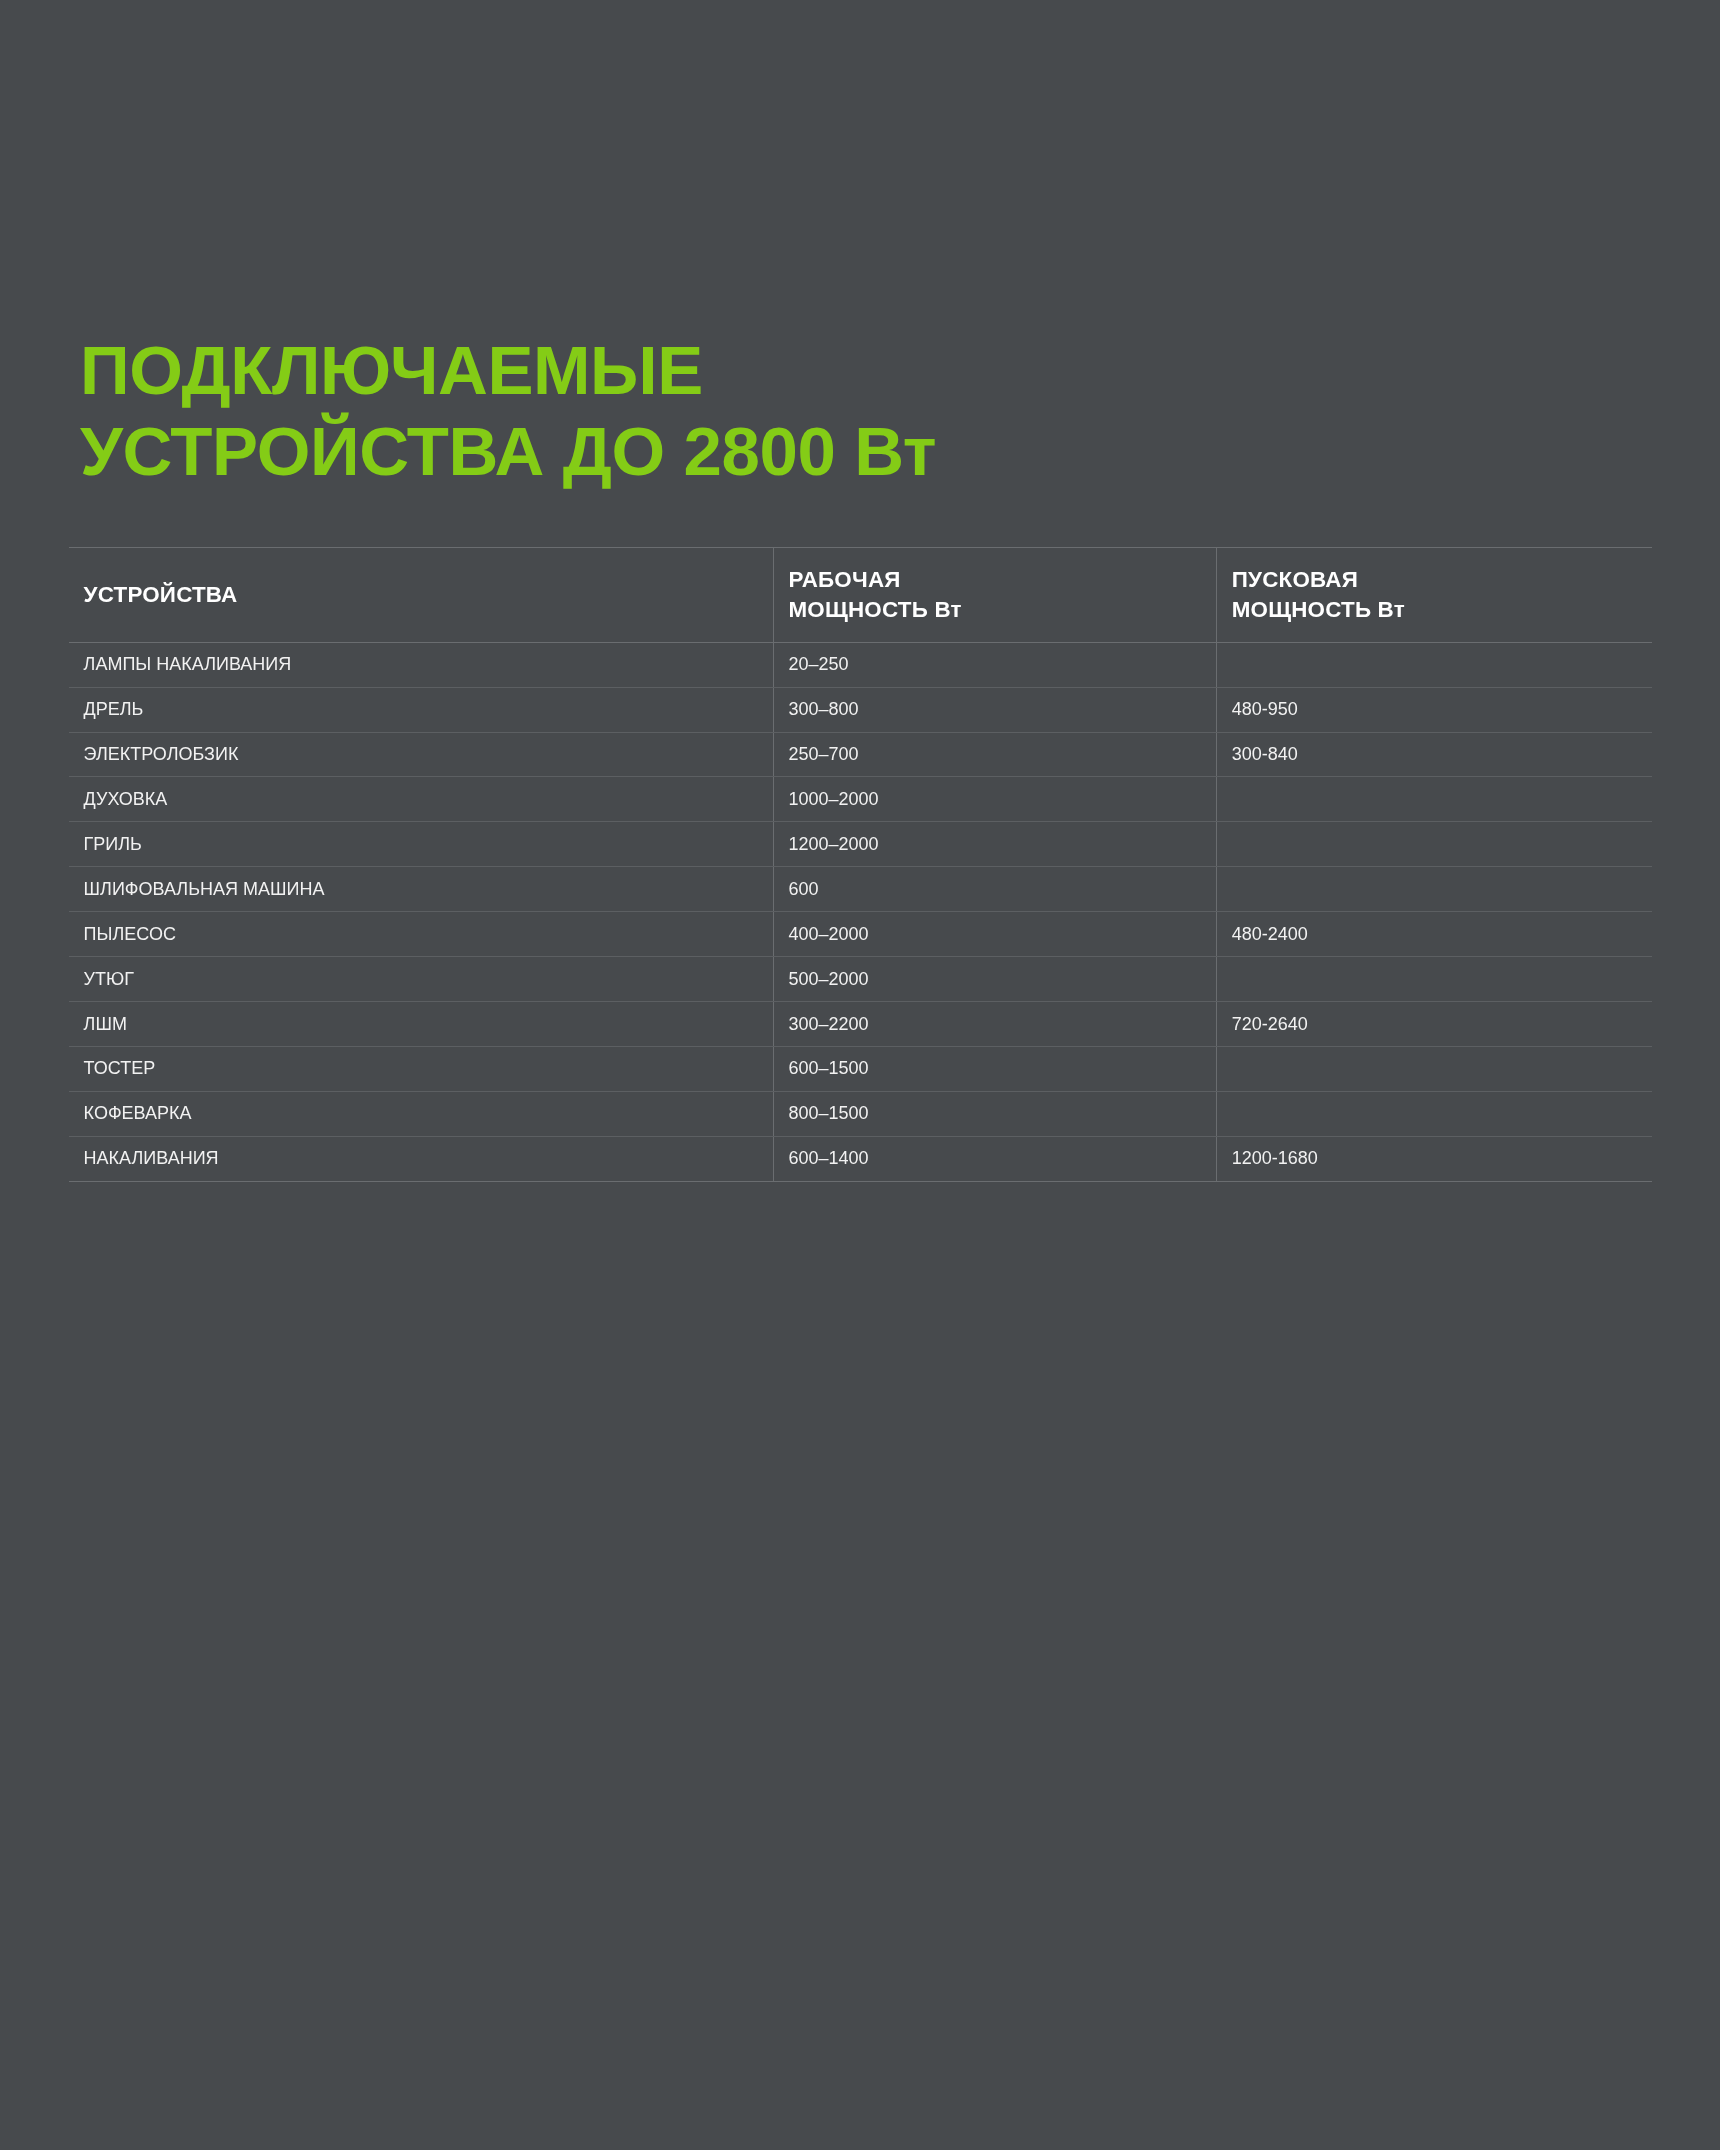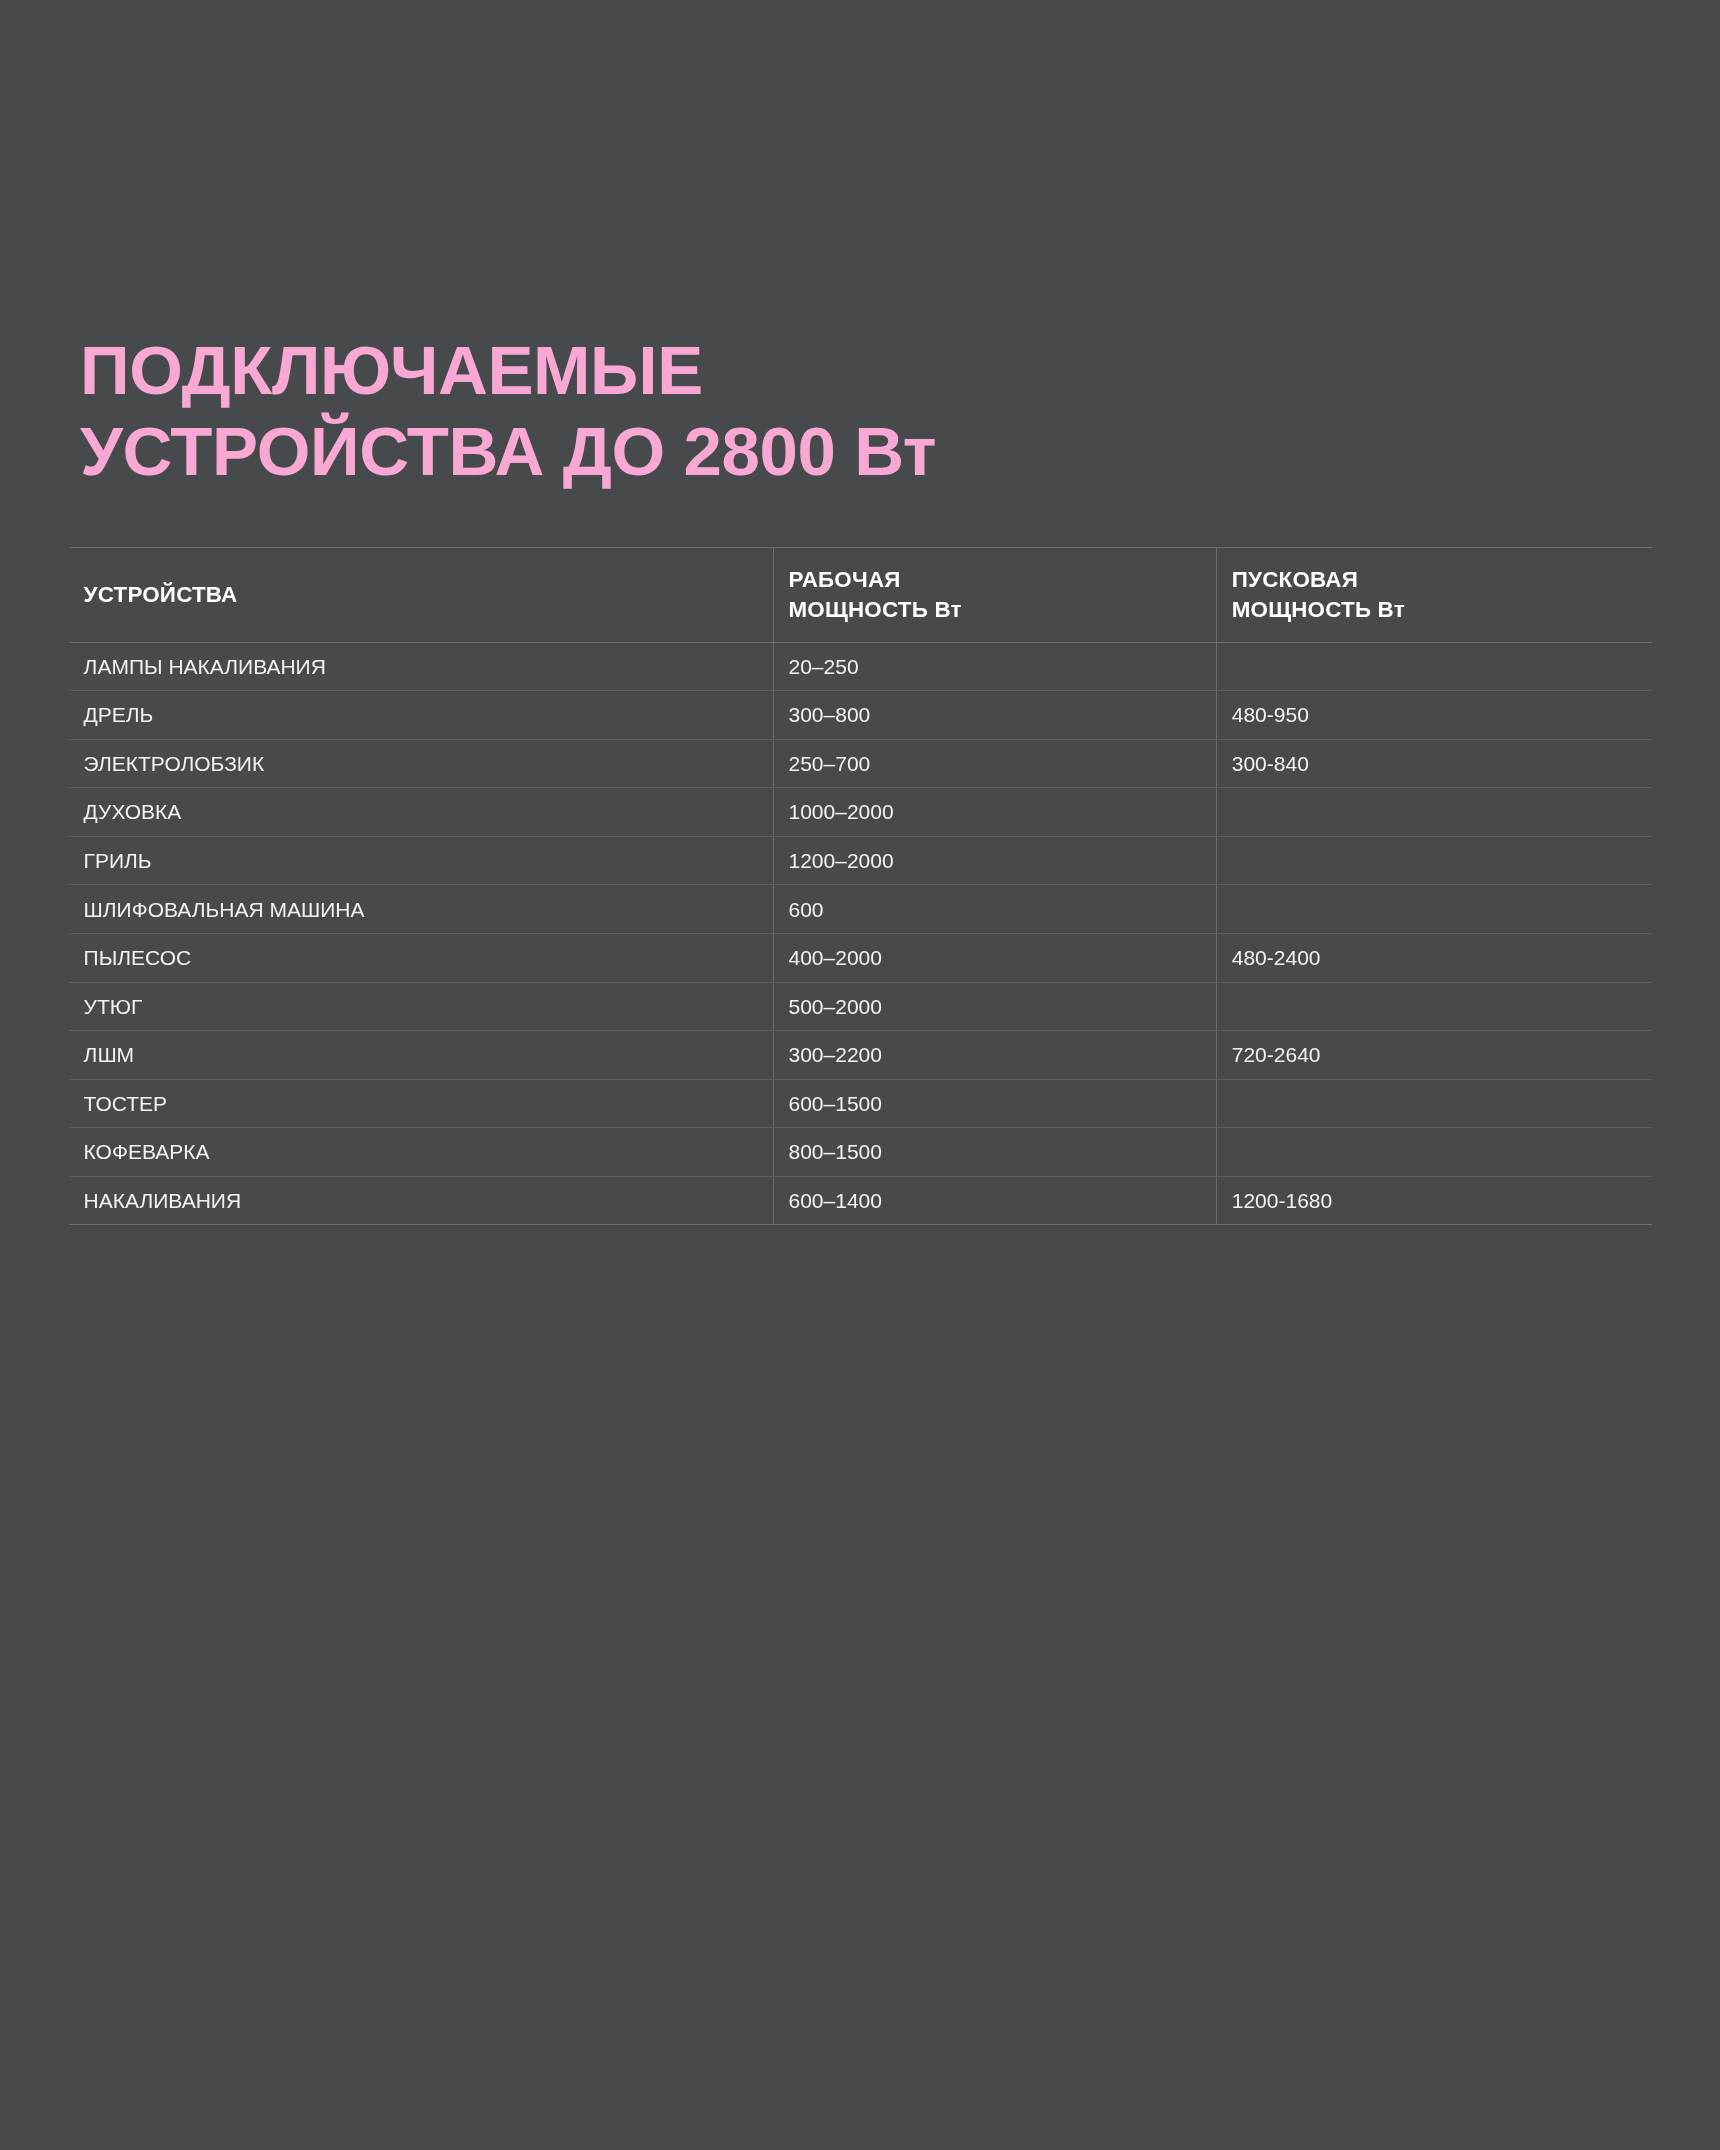--- a/index.html
+++ b/index.html
@@ -29,21 +29,21 @@
   .title-block {
     margin-top: 331px;
     margin-left: 80px;
     margin-right: 69px;
   }
   .title {
     font-size: 69px;
     line-height: 1.17;
     font-weight: 700;
     letter-spacing: -0.4px;
-    color: #f9a8d4;
+    color: #84cc16;
     margin: 0;
     white-space: pre-line;
   }
 
   
   .table-wrap {
     margin-top: 55px;
     margin-left: 69px;
     margin-right: 69px;
   }
@@ -71,21 +71,21 @@
   }
   table.spec thead th.col-dev {
     padding-left: 14.6px;
   }
   table.spec thead th.divider,
   table.spec tbody td.divider {
     border-left: 1.3px solid #6a6d70;
   }
 
   table.spec tbody td {
-    font-size: 21px;
+    font-size: 18px;
     font-weight: 400;
     line-height: 1.2;
     padding: 11.2px 0 11.2px 14.6px;
     color: #f2f2f2;
     border-bottom: 1.3px solid #5c5f62;
     vertical-align: middle;
     white-space: nowrap;
     margin-top: 40px;
   }
   table.spec tbody tr:last-child td {

